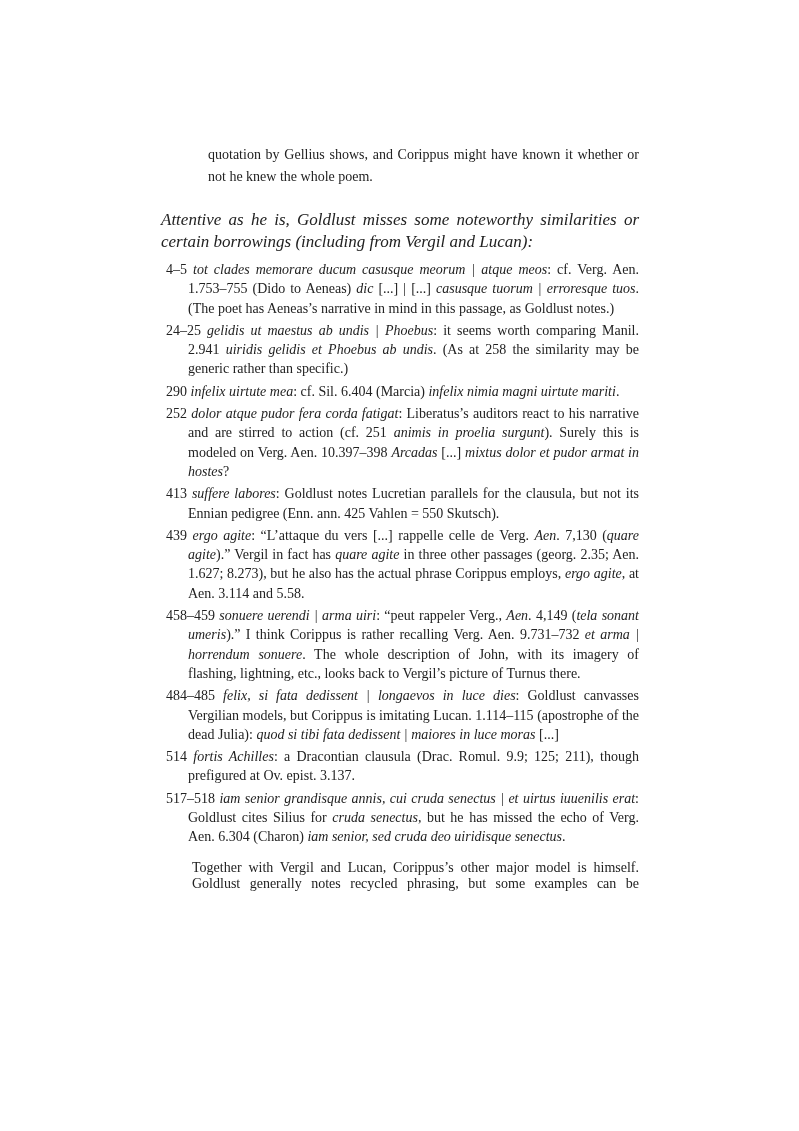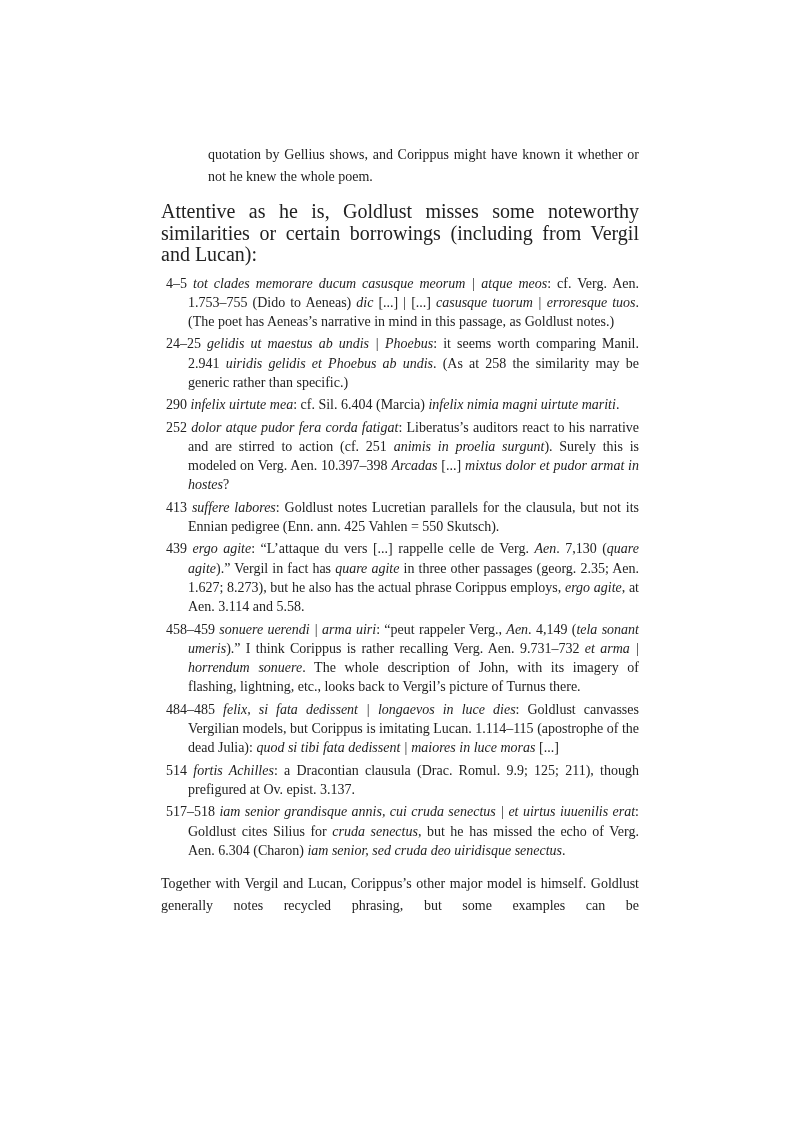--- a/index.html
+++ b/index.html
@@ -15,37 +15,38 @@
   .journal-title{text-align:center;letter-spacing:.2px;}
   .page-number{position:absolute;right:-3px;top:-6px;font-size:13.5px;}
   .page-body{position:absolute;left:161px;top:142px;width:478px;}
   p{margin:0;}
   .carryover{
     margin-left:47px;margin-top:2px;
     font-size:14px;line-height:21.5px;
     text-align:justify;
   }
   .para{
-    margin-top:14px;
-    font-size:20px;line-height:21.5px;
+    margin-top:22px;
+    font-size:17px;line-height:21.5px;
     text-align:justify;
+    font-style:italic;
   }
   .entries{margin-top:8px;}
   .entry{
     font-size:14px;line-height:19.3px;
     text-align:justify;
     padding-left:27px;text-indent:-22px;
     margin-top:3px;
   }
   .entry:first-child{margin-top:0;}
   .it{font-style:italic;}
   .closing{
     margin-top:13px;
-    font-size:14px;line-height:22px;
-    text-align:justify;text-align-last:justify;
+    font-size:14px;line-height:16px;
+    text-align:justify;text-align-last:justify;margin-left:31px;
   }
 </style>
 </head>
 <body>
 
 <div class="sheet">
 
   <main class="page-body">
     <p class="carryover">quotation by Gellius shows, and Corippus might have known it whether or not he knew the whole poem.</p>
     <p class="para">Attentive as he is, Goldlust misses some noteworthy similarities or certain borrowings (including from Vergil and Lucan):</p>

